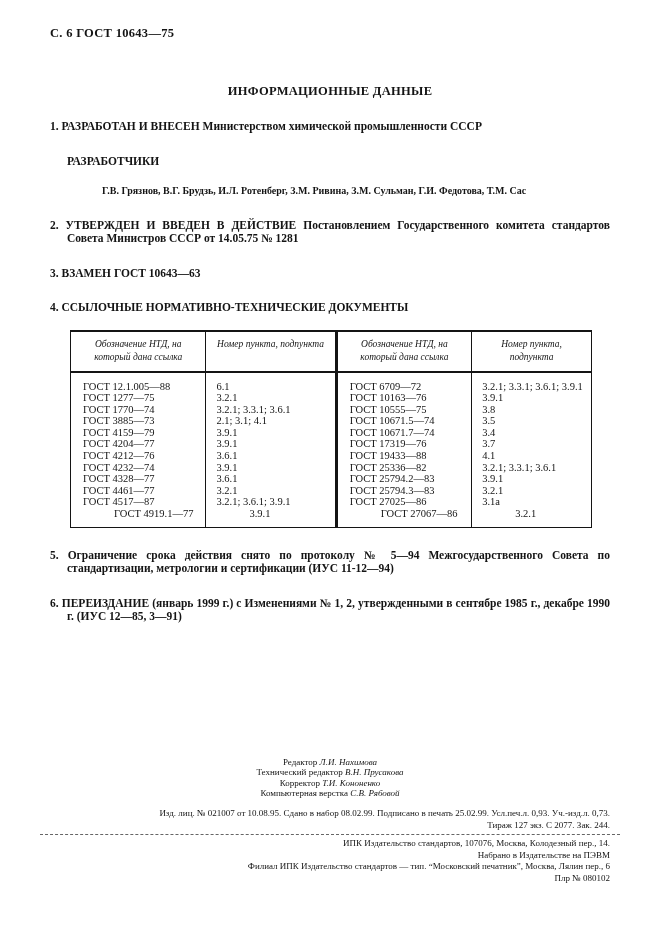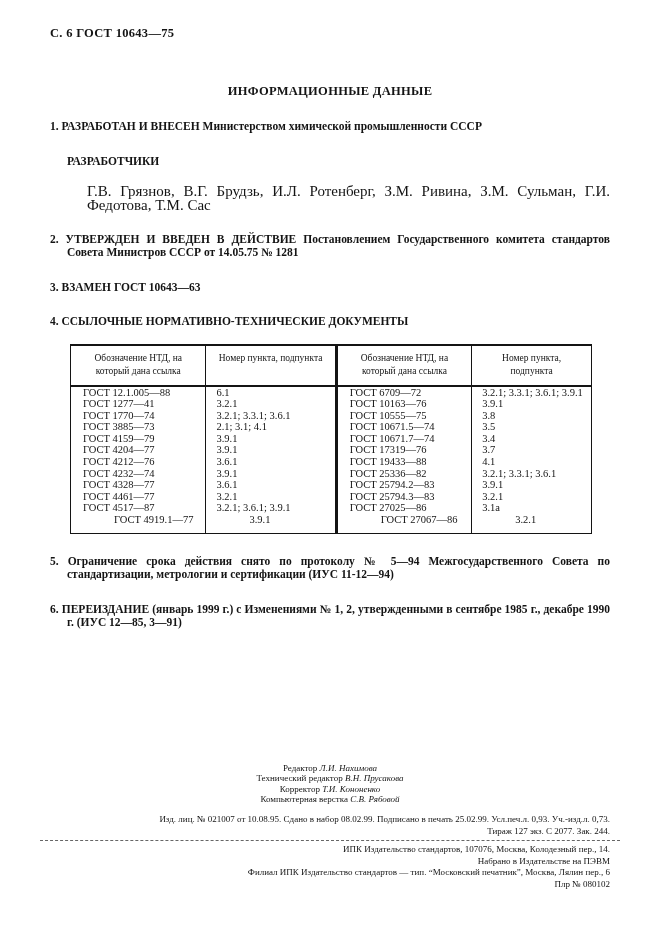--- a/index.html
+++ b/index.html
@@ -35,24 +35,24 @@
     text-align: justify;
     padding-left: 17px;
     text-indent: -17px;
   }
   .subheading {
     margin: 21px 0 0 17px;
     font-size: 11.5px;
     font-weight: bold;
   }
   .names {
-    margin: 17px 0 0 37px;
-    font-size: 15px;
+    margin: 17px 0 0 52px;
+    font-size: 10px;
     line-height: 14px;
-    font-weight: normal;
+    font-weight: bold;
     text-align: justify;
   }
 
   table.ref {
     margin: 15px 0 0 20px;
     width: 522px;
     border-collapse: collapse;
     border-top: 2px solid #141414;
     border-bottom: 1px solid #141414;
     border-left: 1px solid #141414;
@@ -62,28 +62,29 @@
   table.ref td:nth-child(1) { width: 26%; border-right: 1px solid #141414; }
   table.ref td:nth-child(2) { width: 25%; border-right: 3px solid #141414; }
   table.ref td:nth-child(3) { width: 26%; border-right: 1px solid #141414; }
   table.ref td:nth-child(4) { width: 23%; }
   table.ref thead td {
     border-bottom: 2px solid #141414;
     font-size: 9.5px;
     line-height: 13px;
     text-align: center;
     padding: 6px 8px 7px 8px;
+    font-style: italic;
   }
   table.ref tbody td {
     font-size: 10.5px;
     line-height: 11.6px;
     padding: 0 4px 0 12px;
   }
   table.ref tbody td:nth-child(2), table.ref tbody td:nth-child(4) { padding-left: 10px; }
-  table.ref tbody tr:first-child td { }
+  table.ref tbody tr:first-child td { padding-top: 8px; }
   table.ref tbody tr:last-child td { padding-bottom: 7px; padding-left: 43px; }
 
   .credits {
     margin-top: 133px;
     text-align: center;
     font-size: 9px;
     line-height: 10.6px;
   }
   .credits .name { font-style: italic; }
 
@@ -130,21 +131,21 @@
       </tr>
     </thead>
     <tbody>
       <tr>
           <td>ГОСТ 12.1.005—88</td>
           <td>6.1</td>
           <td>ГОСТ 6709—72</td>
           <td>3.2.1; 3.3.1; 3.6.1; 3.9.1</td>
         </tr>
       <tr>
-          <td>ГОСТ 1277—41</td>
+          <td>ГОСТ 1277—75</td>
           <td>3.2.1</td>
           <td>ГОСТ 10163—76</td>
           <td>3.9.1</td>
         </tr>
       <tr>
           <td>ГОСТ 1770—74</td>
           <td>3.2.1; 3.3.1; 3.6.1</td>
           <td>ГОСТ 10555—75</td>
           <td>3.8</td>
         </tr>

